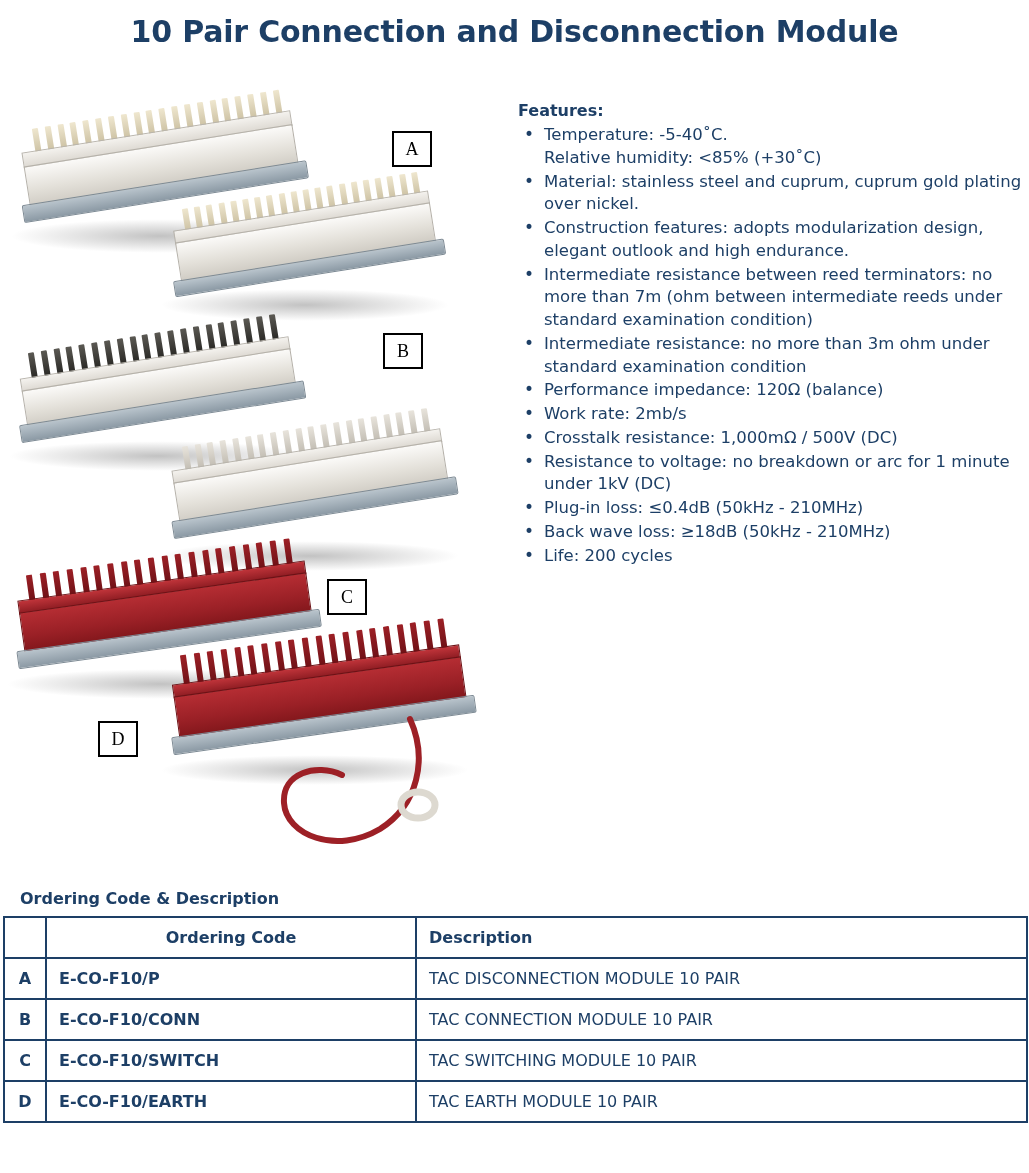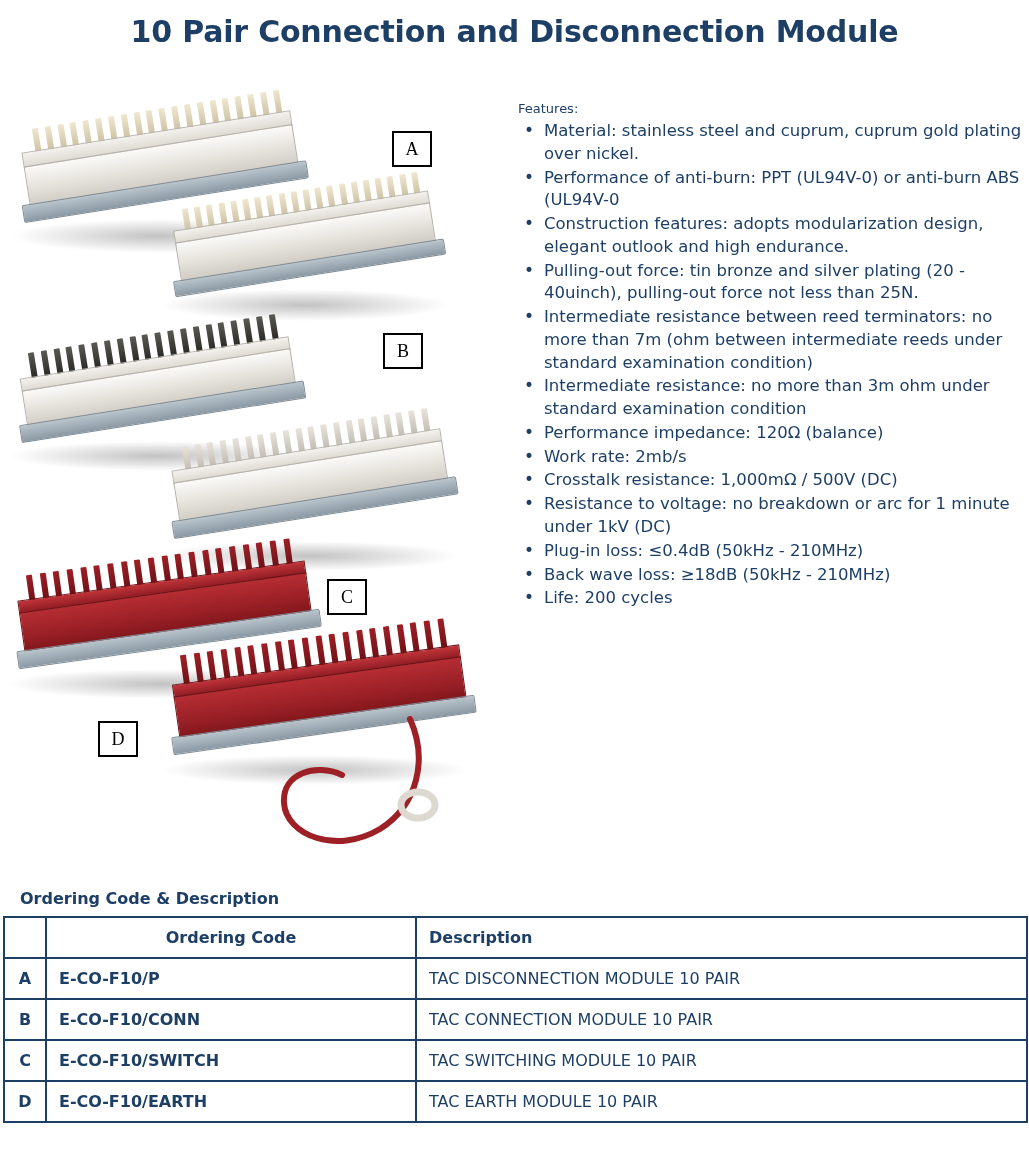--- a/index.html
+++ b/index.html
@@ -43,22 +43,22 @@
     position: relative;
     height: 840px;
   }
   .right-col {
     width: 517px;
     padding-top: 52px;
     box-sizing: border-box;
   }
 
   .features-heading {
-    font-size: 13px;
-    font-weight: normal;
+    font-size: 16px;
+    font-weight: bold;
     color: #1d3f66;
     margin: 0 8px 4px 6px;
   }
   ul.features {
     margin: 0;
     padding-left: 30px;
     list-style: none;
   }
   ul.features li {
     position: relative;
@@ -403,24 +403,24 @@
         <div class="callout" style="left:392px; top:82px;">A</div>
         <div class="callout" style="left:383px; top:284px;">B</div>
         <div class="callout" style="left:327px; top:530px;">C</div>
         <div class="callout" style="left:98px; top:672px;">D</div>
       </div>
     </div>
 
     <div class="right-col">
       <div class="features-heading">Features:</div>
       <ul class="features">
+        <li style="white-space:pre-line">Temperature: -5-40˚C.
+Relative humidity: &lt;85% (+30˚C)</li>
         <li>Material: stainless steel and cuprum, cuprum gold plating over nickel.</li>
-        <li>Performance of anti-burn: PPT (UL94V-0) or anti-burn ABS (UL94V-0</li>
         <li>Construction features: adopts modularization design, elegant outlook and high endurance.</li>
-        <li>Pulling-out force: tin bronze and silver plating (20 - 40uinch), pulling-out force not less than 25N.</li>
         <li>Intermediate resistance between reed terminators: no more than 7m (ohm between intermediate reeds under standard examination condition)</li>
         <li>Intermediate resistance: no more than 3m ohm under standard examination condition</li>
         <li>Performance impedance: 120Ω (balance)</li>
         <li>Work rate: 2mb/s</li>
         <li>Crosstalk resistance: 1,000mΩ / 500V (DC)</li>
         <li>Resistance to voltage: no breakdown or arc for 1 minute under 1kV (DC)</li>
         <li>Plug-in loss: ≤0.4dB (50kHz - 210MHz)</li>
         <li>Back wave loss: ≥18dB (50kHz - 210MHz)</li>
         <li>Life: 200 cycles</li>
       </ul>

